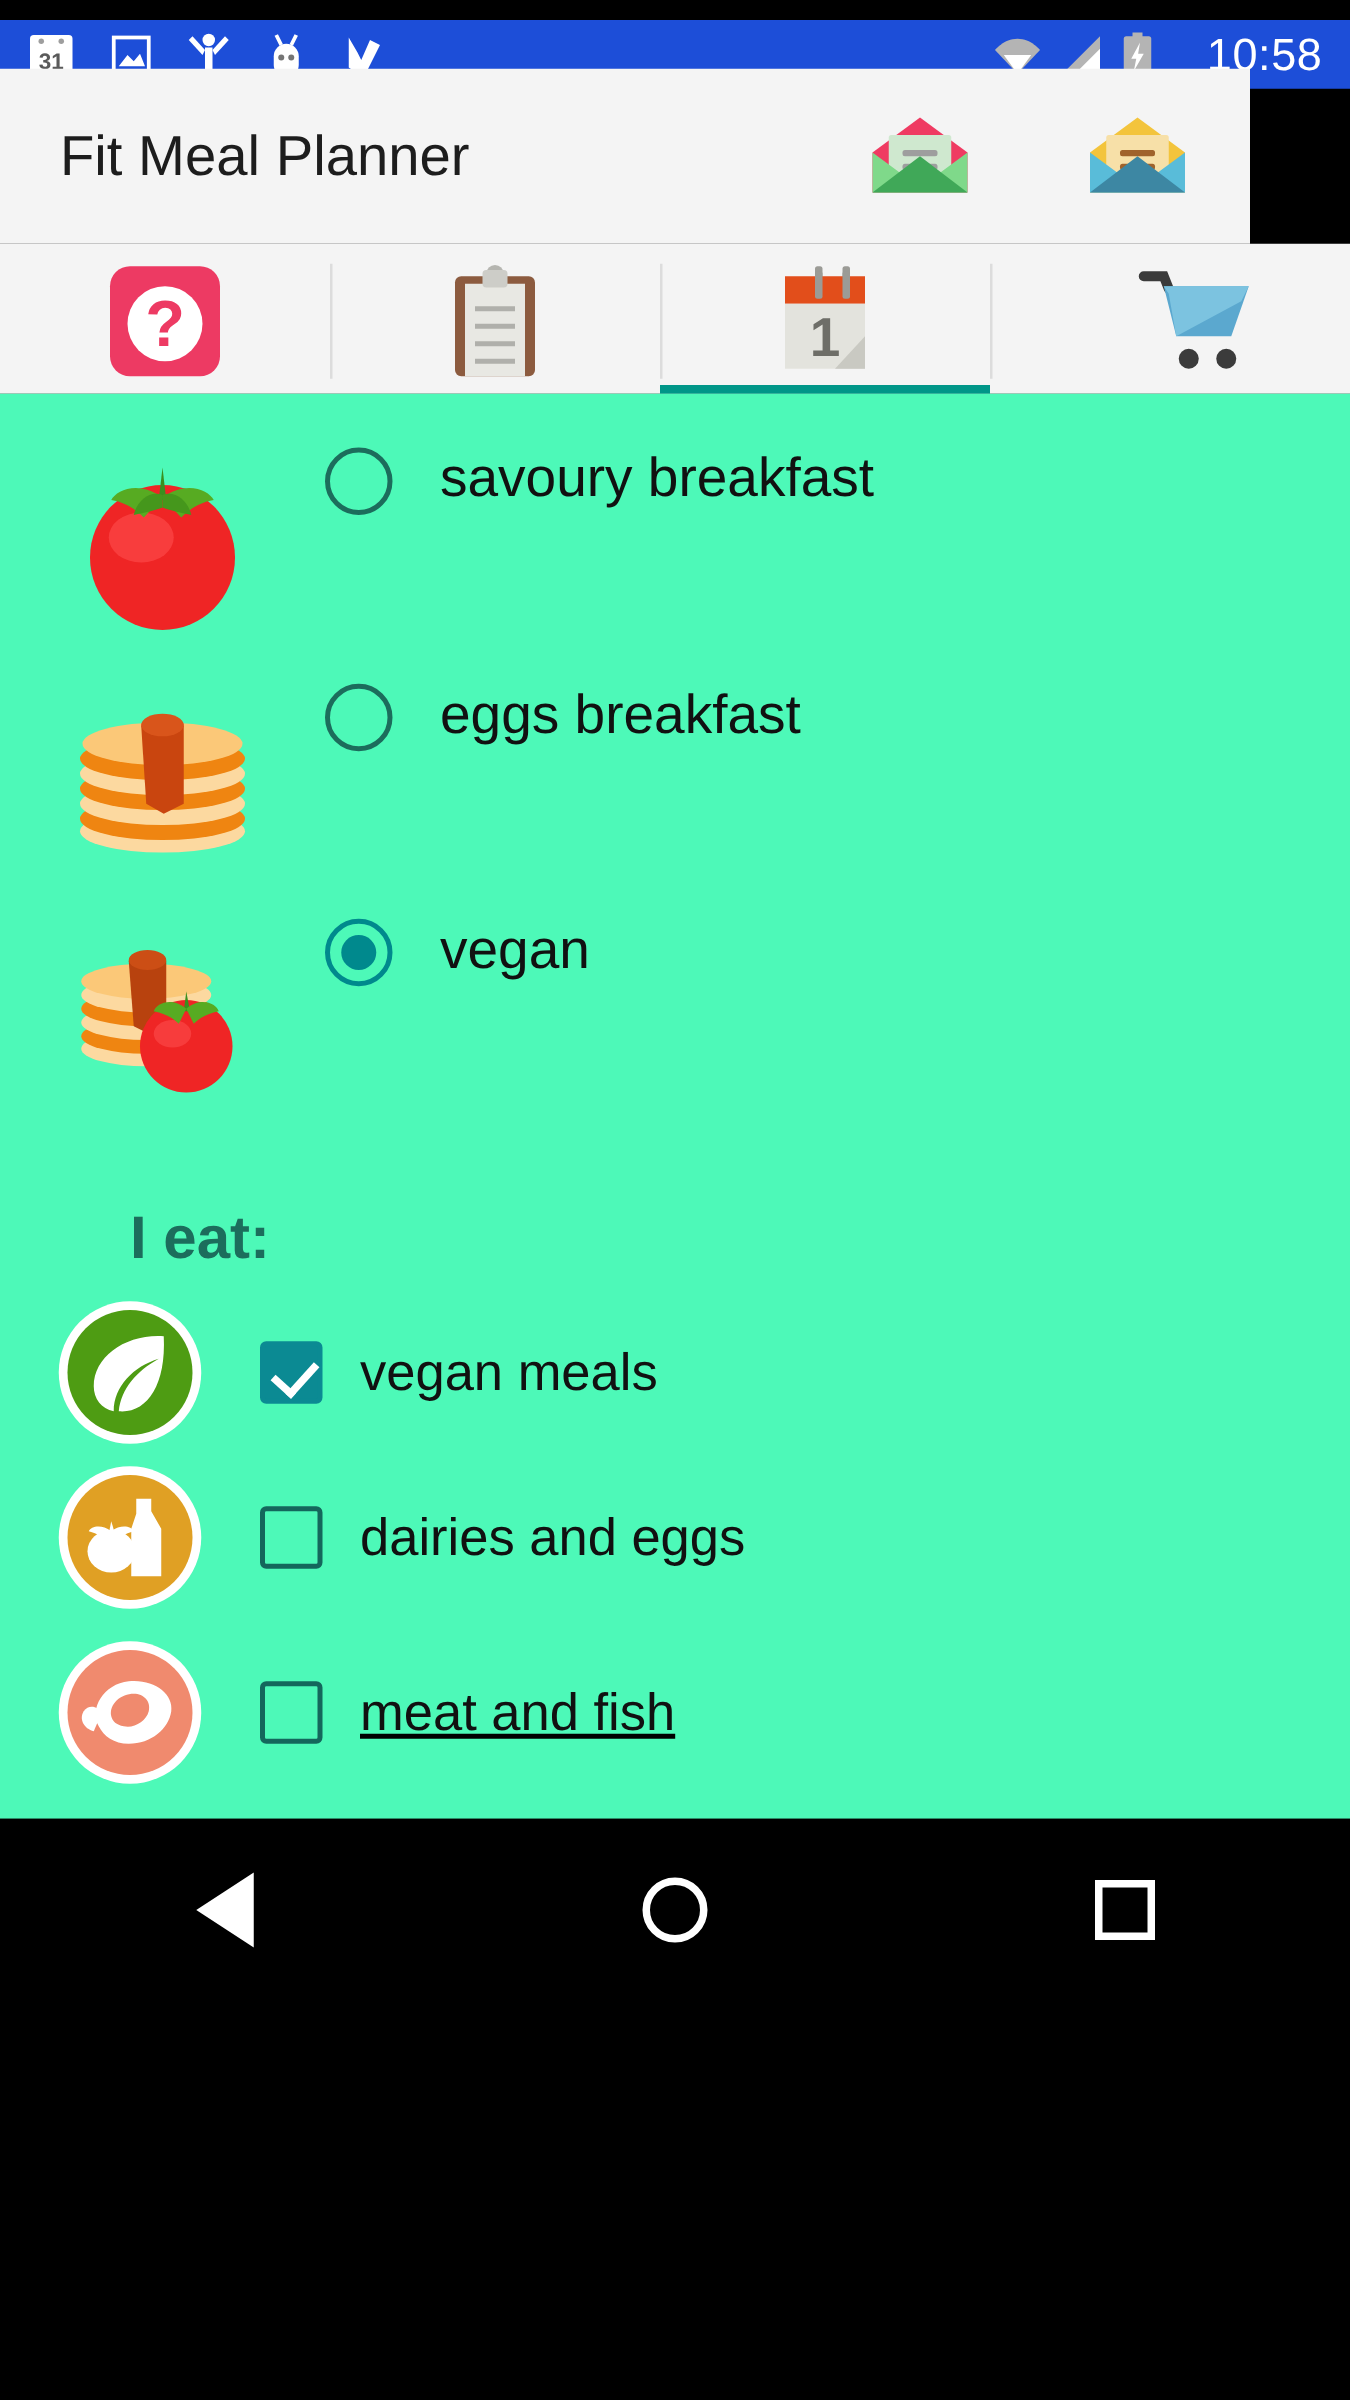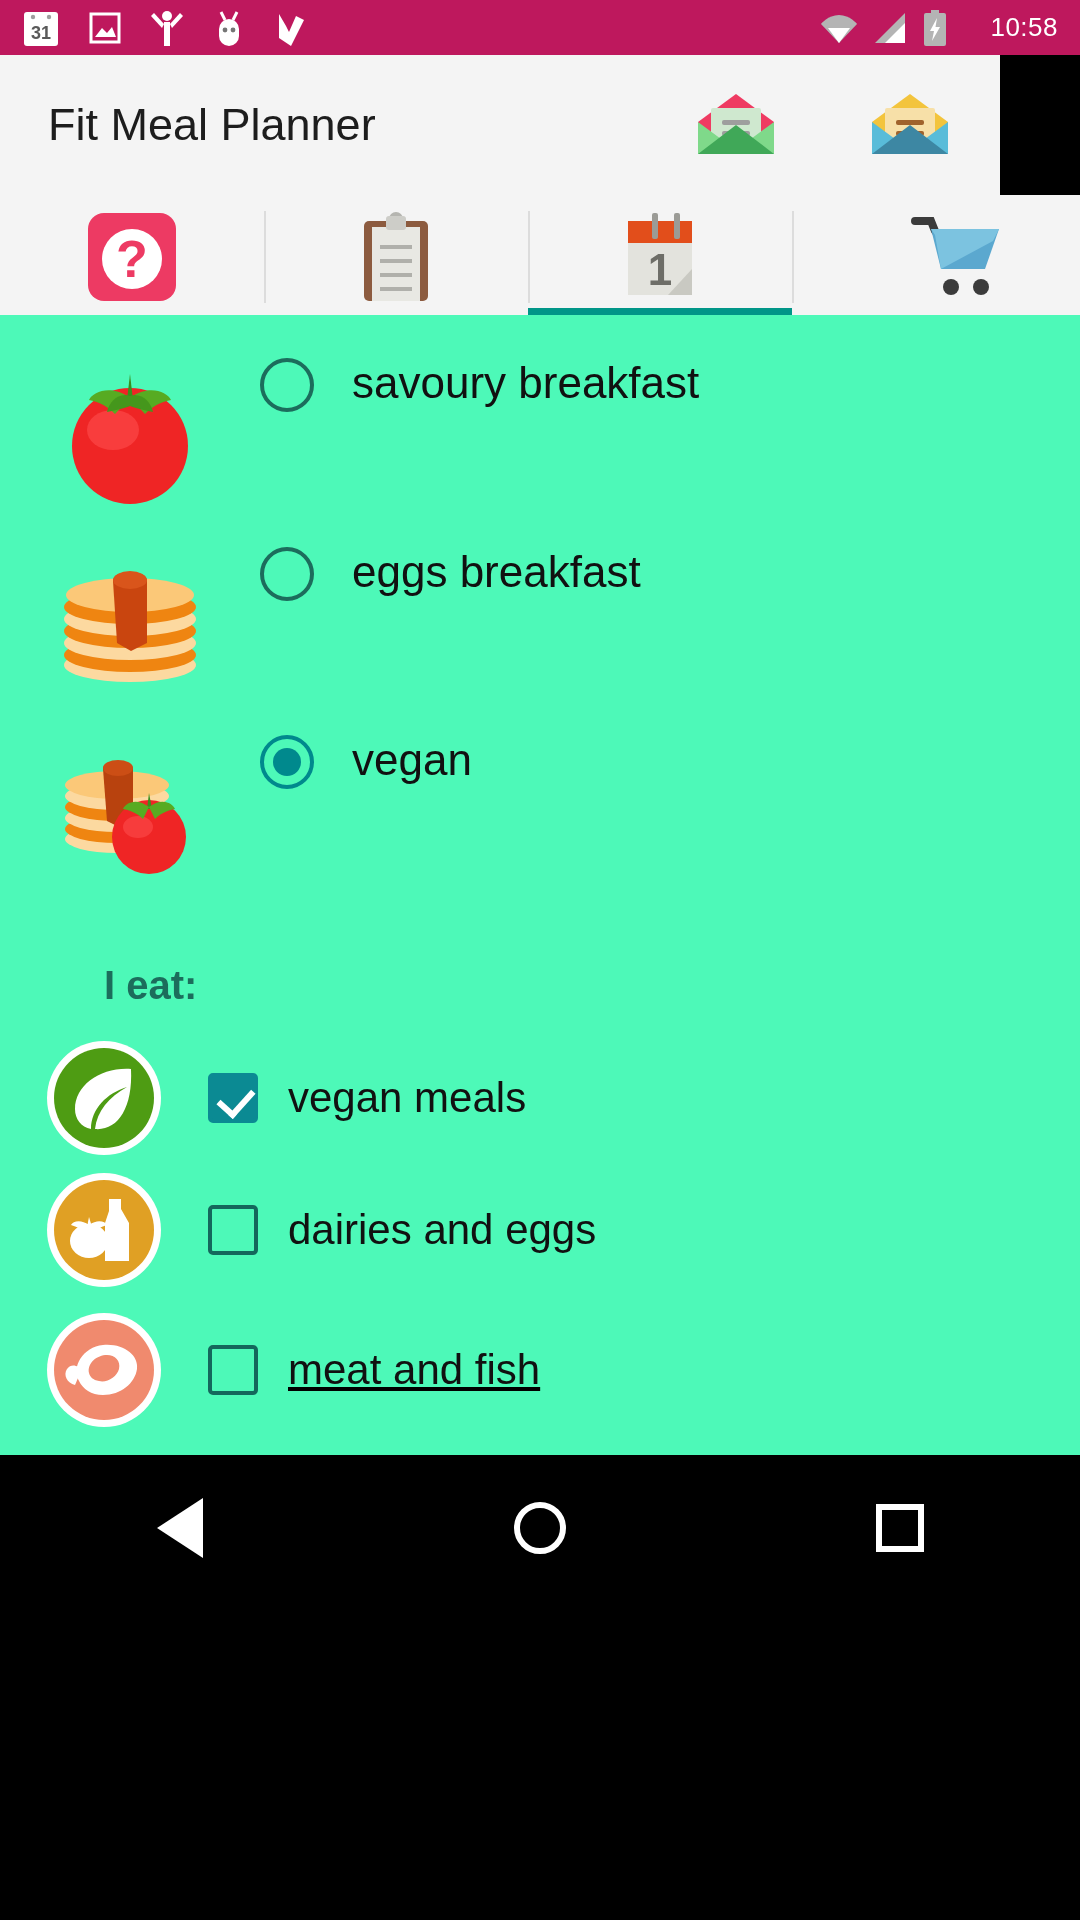--- a/index.html
+++ b/index.html
@@ -3,26 +3,26 @@
 <meta charset="utf-8">
 <style>
   * { margin:0; padding:0; box-sizing:border-box; }
   html,body { width:1080px; height:1920px; background:#000; }
   body { font-family:"Liberation Sans", sans-serif; overflow:hidden; }
 
   #app { position:relative; width:1080px; height:1920px; }
 
   
   .statusbar{
-    position:absolute; left:0; top:0; width:1080px; height:55px;
-    background:#be185d; display:flex; align-items:center; padding:0 22px;
+    position:absolute; left:0; top:16px; width:1080px; height:55px;
+    background:#1d4ed8; display:flex; align-items:center; padding:0 22px;
   }
   .sb-left{ display:flex; align-items:center; gap:27px; }
   .sb-right{ margin-left:auto; display:flex; align-items:center; gap:14px; }
-  .sb-clock{ color:#ffffff; font-size:26px; letter-spacing:0.5px; margin-left:28px; }
+  .sb-clock{ color:#ffffff; font-size:36px; letter-spacing:0.5px; margin-left:28px; }
 
   .ic{ display:block; }
 
   
   .appbar{
     position:absolute; left:0; top:55px; width:1000px; height:140px;
     background:#f4f4f4; display:flex; align-items:center; padding:0 48px;
   }
   .app-title{ font-size:45px; color:#1d1d1d; letter-spacing:0px; }
   .appbar-actions{ margin-left:auto; display:flex; align-items:center; gap:90px; }
@@ -64,21 +64,21 @@
   }
   .radio.checked{ border-color:#00898d; }
   .radio.checked::after{
     content:""; position:absolute; left:50%; top:50%;
     width:28px; height:28px; border-radius:50%; background:#00898d;
     transform:translate(-50%,-50%);
   }
   .opt-label{ font-size:44px; color:#111111; margin-left:38px; }
 
   .section-title{
-    position:absolute; left:104px; font-size:40px; font-weight:bold; color:#1c6d5c;
+    position:absolute; left:104px; font-size:48px; font-weight:bold; color:#1c6d5c;
   }
 
   .chk-row{ position:absolute; left:0; width:1080px; display:flex; align-items:center; }
   .chk-thumb{ width:208px; display:flex; align-items:center; justify-content:center; }
   .chkbox{
     width:50px; height:50px; border-radius:5px;
     border:4px solid #14675c; background:transparent;
     flex:0 0 50px; position:relative;
   }
   .chkbox.checked{ background:#0b8a93; border-color:#0b8a93; }

